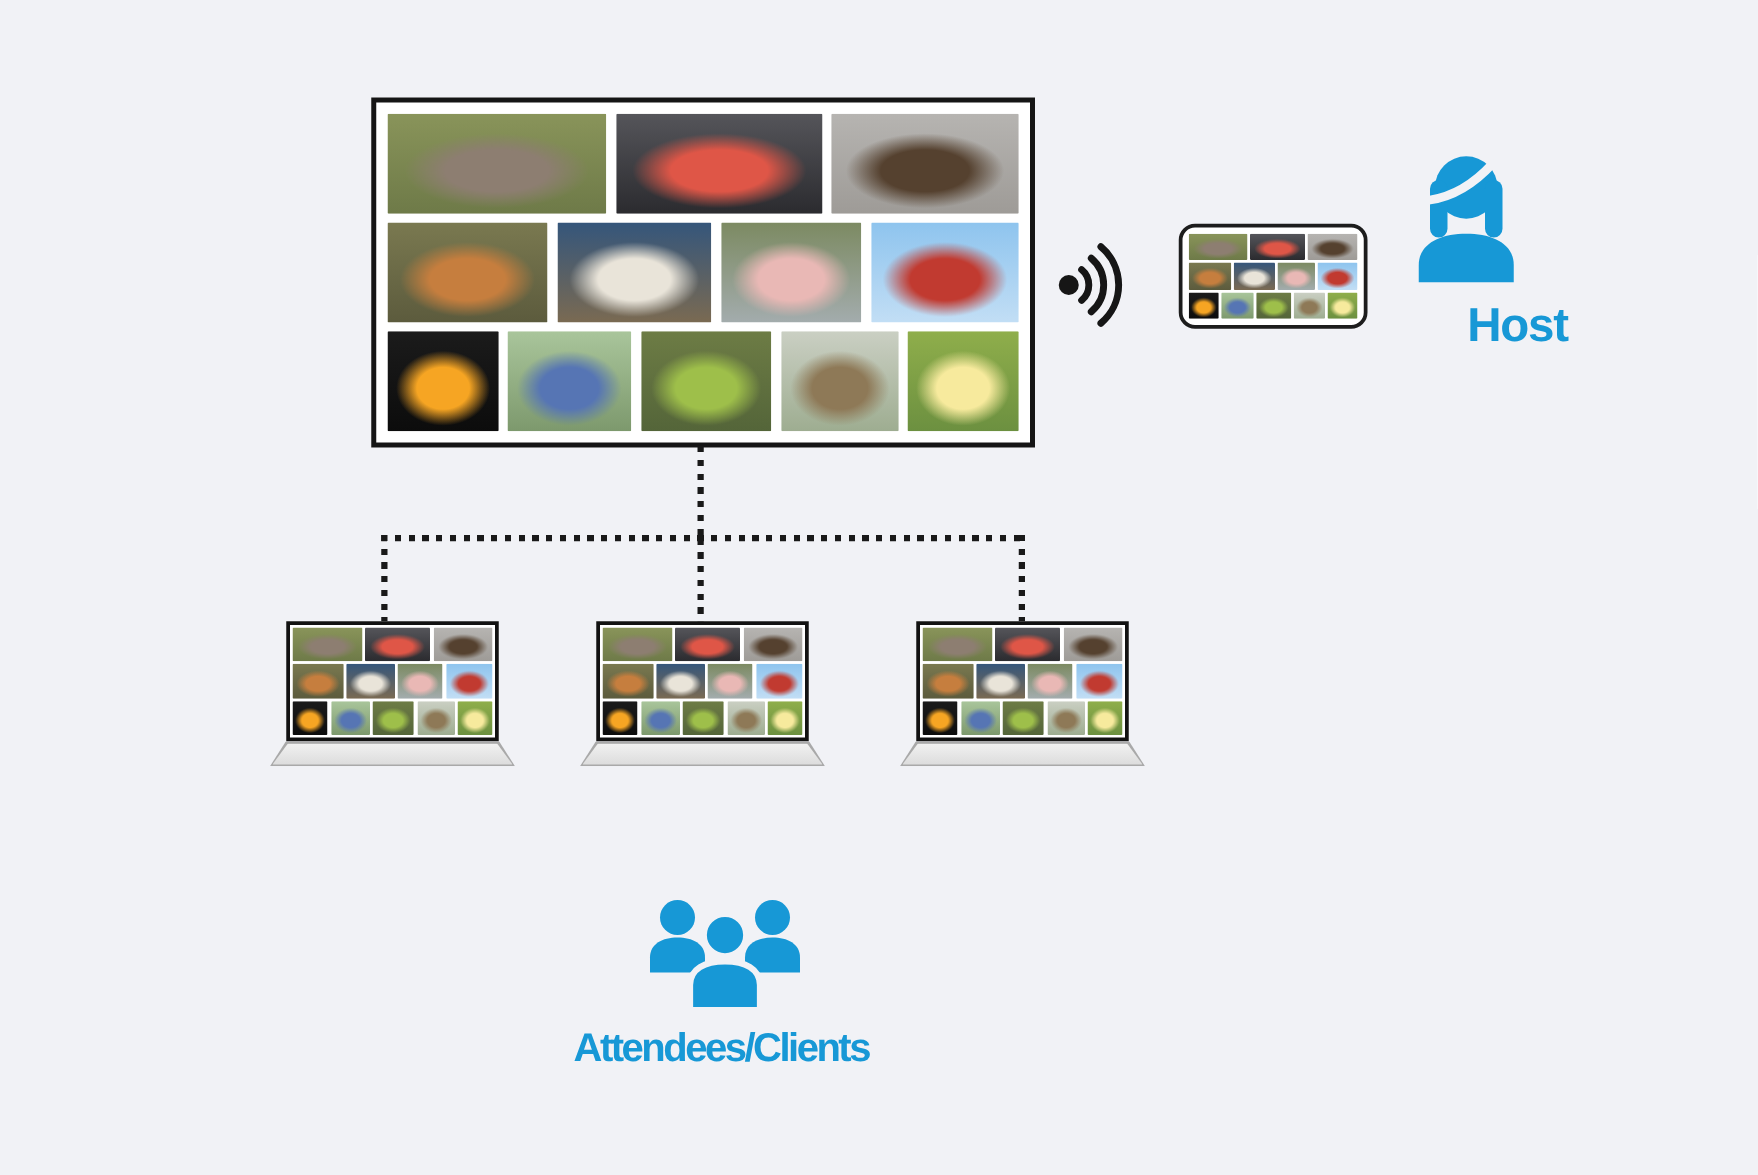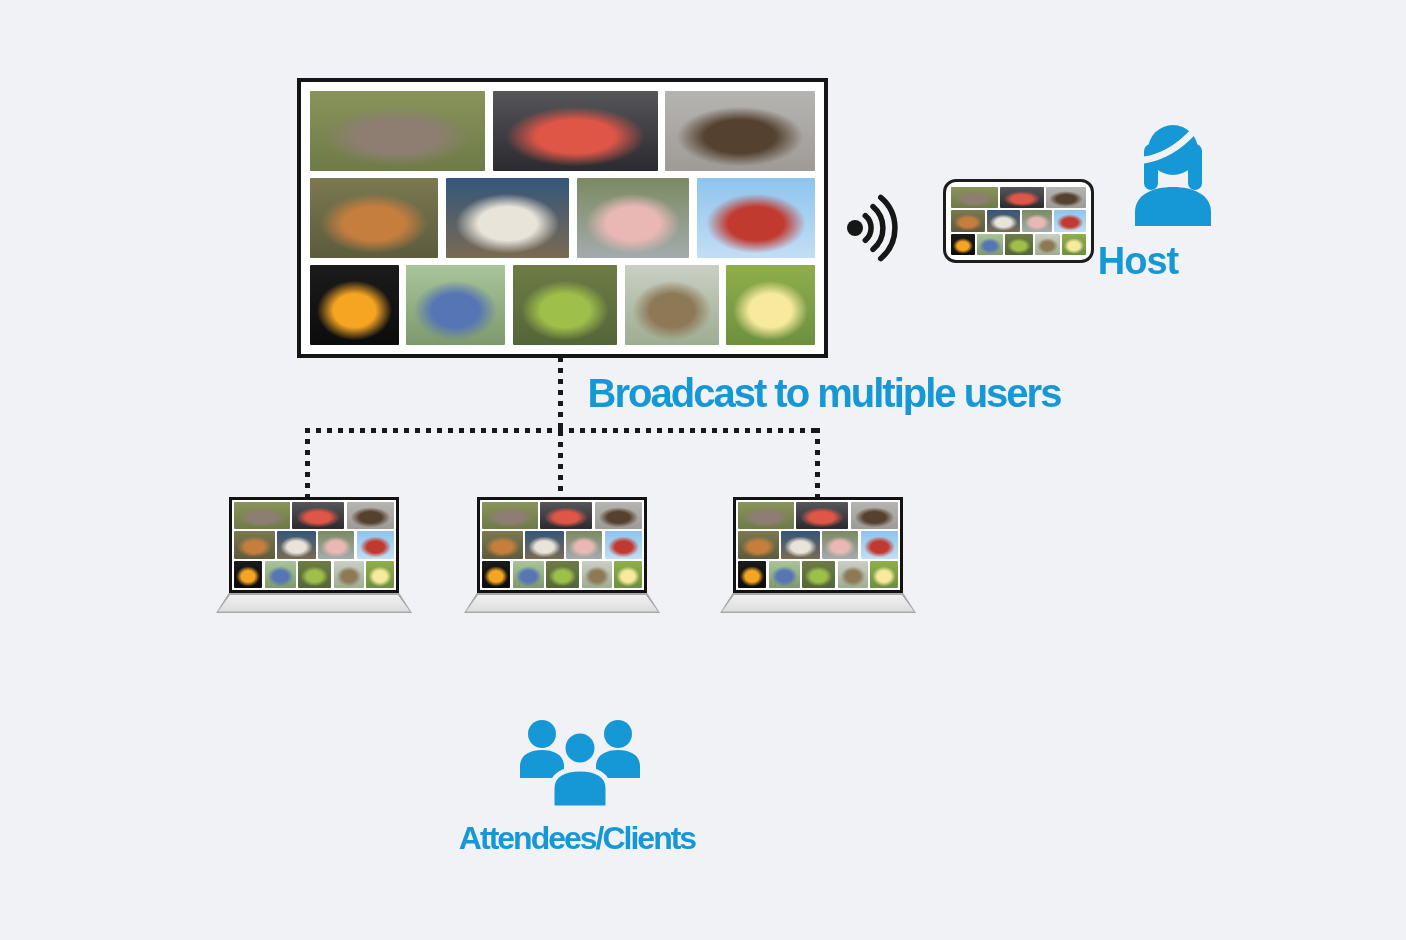--- a/index.html
+++ b/index.html
@@ -111,21 +111,20 @@
         </div>
       </div>
   </div>
 
   <div class="dot-v" style="left:558px; top:357px; height:74px;"></div>
   <div class="dot-h" style="left:305px; top:428px; width:515px;"></div>
   <div class="dot-v" style="left:305px; top:428px; height:70px;"></div>
   <div class="dot-v" style="left:558px; top:431px; height:67px;"></div>
   <div class="dot-v" style="left:815px; top:428px; height:70px;"></div>
 
-  <div class="caption broadcast" style="left:824px; top:371px;">Broadcast to multiple users</div>
 
   <svg class="icon-abs" style="left:842px; top:188px;" width="78" height="80" viewBox="0 0 78 80">
     <circle cx="13" cy="40" r="8" fill="#161616"></circle>
     <path d="M 23.3 27.7 A 16 16 0 0 1 23.3 52.3" stroke="#161616" stroke-width="5.5" fill="none" stroke-linecap="round"></path>
     <path d="M 31 18.6 A 28 28 0 0 1 31 61.4" stroke="#161616" stroke-width="5.5" fill="none" stroke-linecap="round"></path>
     <path d="M 38.7 9.4 A 40 40 0 0 1 38.7 70.6" stroke="#161616" stroke-width="5.5" fill="none" stroke-linecap="round"></path>
   </svg>
 
   <div class="phone">
     <div class="gallery">
@@ -153,21 +152,21 @@
   <svg class="icon-abs" style="left:1127px; top:118px;" width="92" height="108" viewBox="0 0 92 108">
     <g fill="#1798d6">
       <circle cx="46" cy="32" r="25"></circle>
       <rect x="17" y="26" width="14" height="46" rx="7"></rect>
       <rect x="61" y="26" width="14" height="46" rx="7"></rect>
       <path d="M8,108 L8,94 C8,77 25,69 46,69 C67,69 84,77 84,94 L84,108 Z"></path>
     </g>
     <path d="M 17,42 Q 44,38 67,13" stroke="#f1f2f6" stroke-width="7" fill="none" stroke-linecap="round"></path>
   </svg>
 
-  <div class="caption host" style="left:1138px; top:240px;">Host</div>
+  <div class="caption host" style="left:1214px; top:240px;">Host</div>
 
   <div class="laptop" style="left:216px; top:497px;">
     <div class="laptop-base"></div>
     <div class="laptop-screen">
       <div class="gallery">
           <div class="g-row">
             <div class="g-photo" style="flex-grow: 34; background: radial-gradient(62% 55% at 50% 57%, rgb(141, 126, 113) 0%, rgb(141, 126, 113) 38%, transparent 68%), linear-gradient(rgb(137, 148, 90), rgb(110, 122, 72));"></div>
             <div class="g-photo" style="flex-grow: 32; background: radial-gradient(62% 55% at 50% 57%, rgb(223, 86, 71) 0%, rgb(223, 86, 71) 38%, transparent 68%), linear-gradient(rgb(85, 85, 90), rgb(43, 43, 47));"></div>
             <div class="g-photo" style="flex-grow: 29; background: radial-gradient(62% 55% at 50% 57%, rgb(85, 65, 47) 0%, rgb(85, 65, 47) 38%, transparent 68%), linear-gradient(rgb(182, 180, 177), rgb(158, 155, 151));"></div>
           </div>

